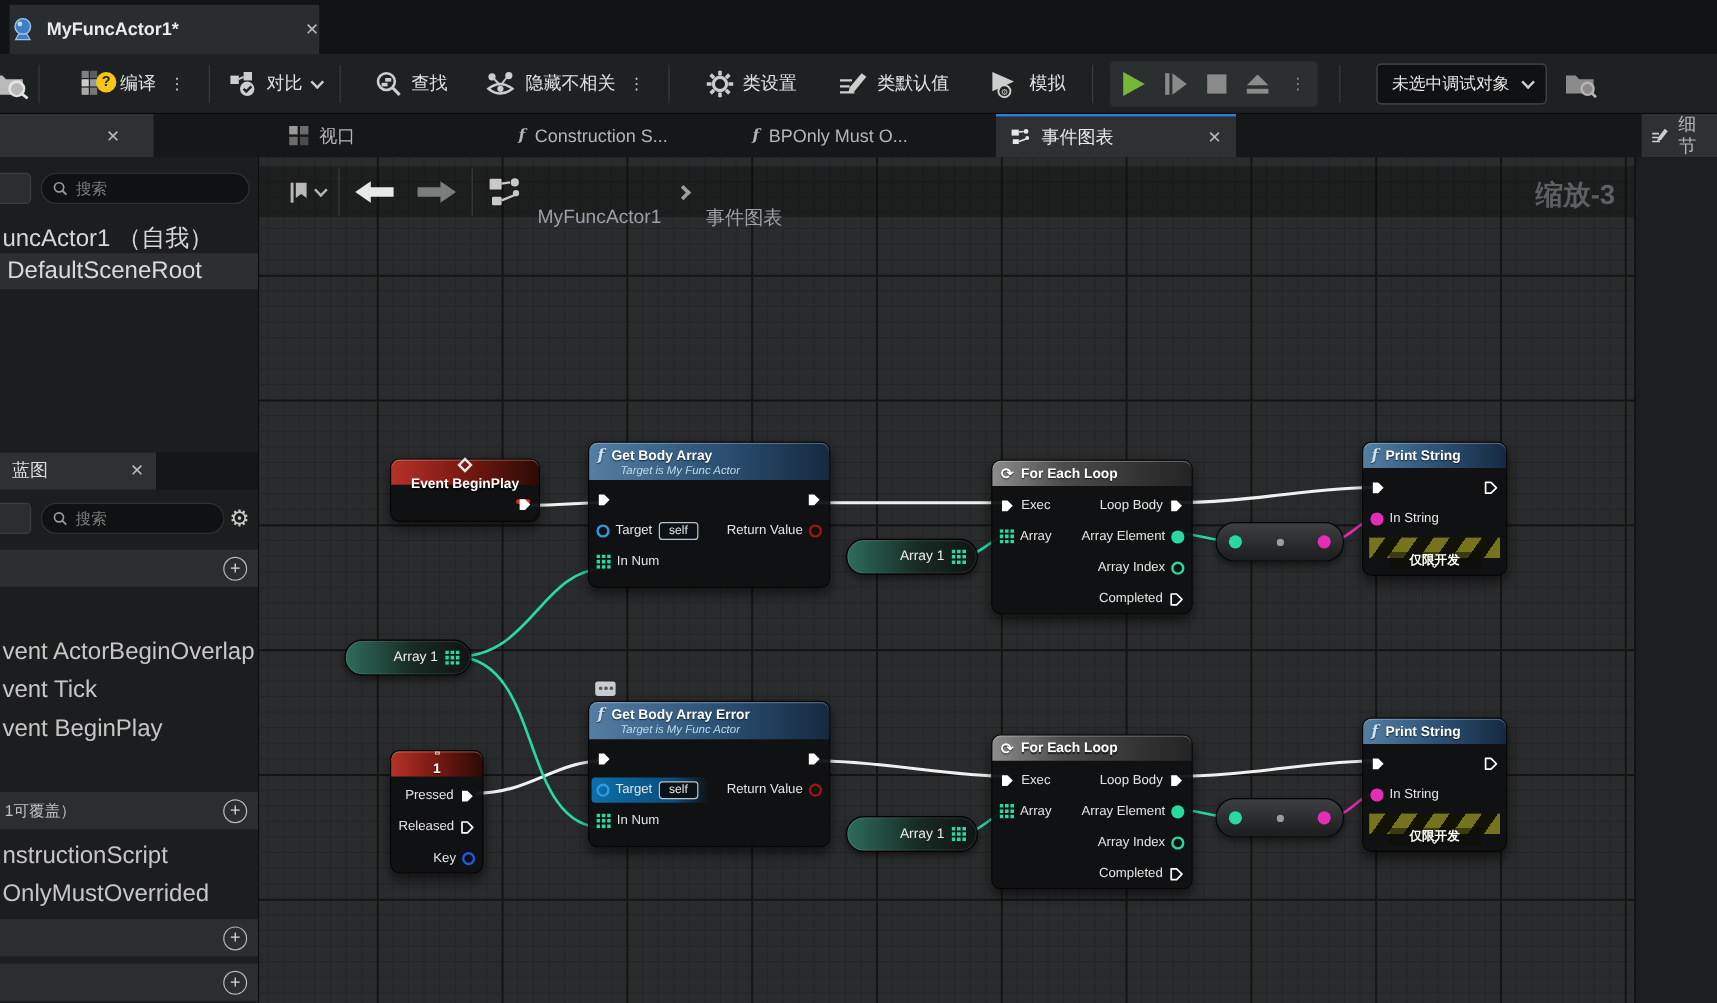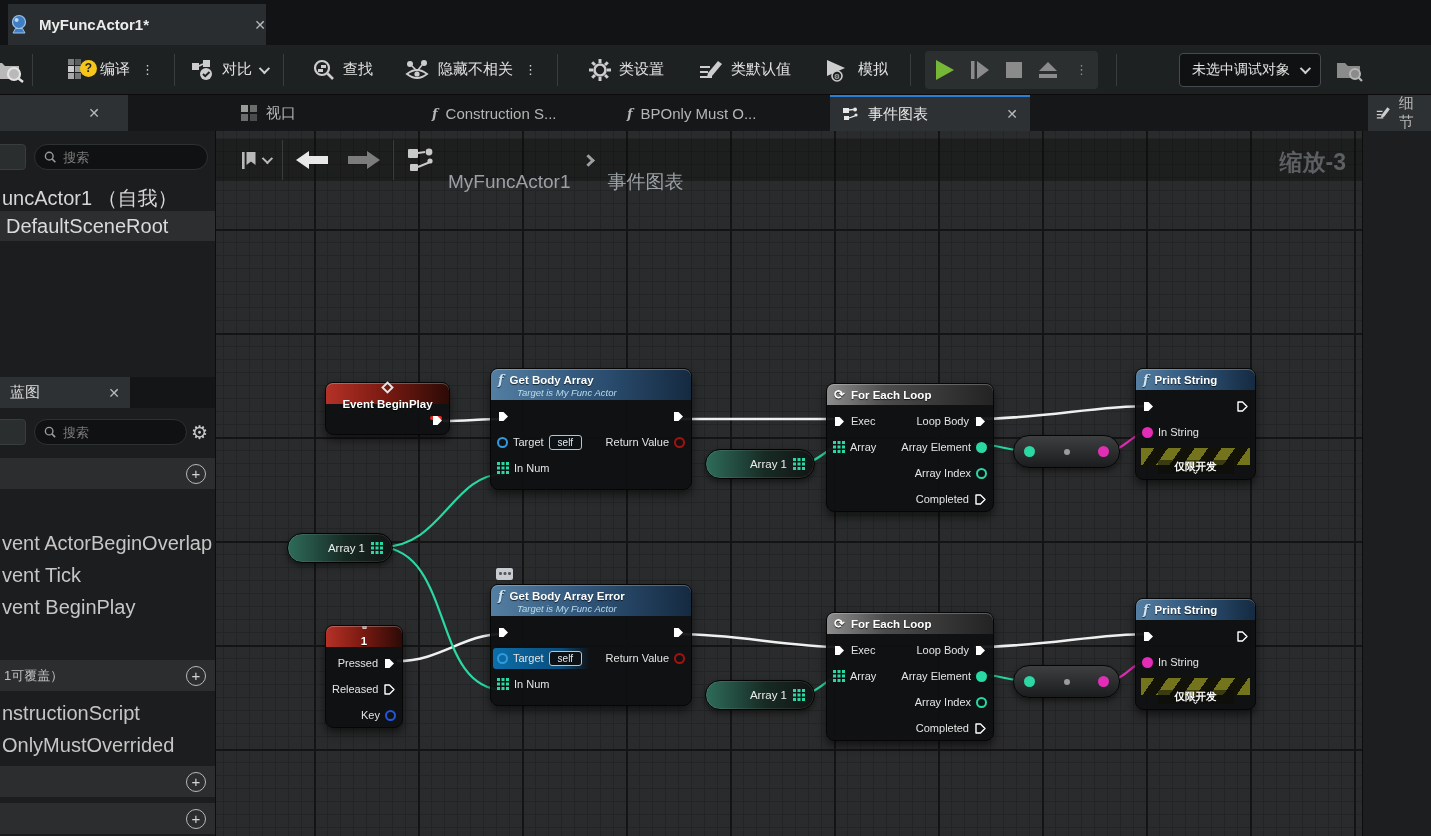--- a/index.html
+++ b/index.html
@@ -47,21 +47,21 @@
     background-color:#2a2b2c;
     background-image:
       linear-gradient(#141414 0 1.6px, transparent 1.6px),
       linear-gradient(90deg,#141414 0 1.6px, transparent 1.6px),
       linear-gradient(#232425 0 1px, transparent 1px),
       linear-gradient(90deg,#232425 0 1px, transparent 1px);
     background-size:104px 104px,104px 104px,13px 13px,13px 13px;
     background-position:-6px -6px; }
   #graph-header { position:absolute; left:0; top:8px; width:1146px; height:42px; background:rgba(12,12,12,.42); display:flex; align-items:center; }
   .gh-sep { width:1px; height:40px; background:rgba(90,90,90,.5); margin:0 12px; }
-  .crumb { font-size:19px; color:#9aa0a4;margin-top:44px; }
+  .crumb { font-size:16px; color:#9aa0a4;margin-top:44px; }
   .crumb-chev { width:9px; height:9px; border-right:3px solid #9aa0a4; border-bottom:3px solid #9aa0a4; transform:rotate(-45deg); margin:0 14px; }
   #zoom-label { position:absolute; right:16px; top:16px; font-size:23px; font-weight:bold; color:#5c6063; }
 
   
   .node { position:absolute; background:rgba(15,16,17,.94); border:1px solid #060606; border-radius:8px; box-shadow:0 5px 10px rgba(0,0,0,.55); font-size:11px; color:#e4e4e4; }
   .nh { border-radius:7px 7px 0 0; display:flex; align-items:center; padding:0 7px; gap:6px; font-weight:bold; font-size:11.5px; color:#fff; text-shadow:0 1px 1px rgba(0,0,0,.7); box-shadow:inset 0 1px 0 rgba(255,255,255,.25); }
   .nh.one { height:21px; }
   .nh2 { border-radius:7px 7px 0 0; padding:3px 7px 2px; box-shadow:inset 0 1px 0 rgba(255,255,255,.25); }
   .nh2 .t { display:flex; align-items:center; gap:6px; font-weight:bold; font-size:11.5px; color:#fff; text-shadow:0 1px 1px rgba(0,0,0,.7); }
   .nh2 .s { font-style:italic; font-size:9.5px; color:#b8dcea; padding-left:19px; }
@@ -216,21 +216,21 @@
     <svg width="22" height="22" viewBox="0 0 22 22">
         <rect x="3" y="3" width="16" height="16" fill="#8b8b8b"></rect>
       </svg>
     <svg width="26" height="24" viewBox="0 0 26 24">
         <path d="M4 13 L13 4 L22 13 Z" fill="#8b8b8b"></path>
         <rect x="4" y="16" width="18" height="4" fill="#8b8b8b"></rect>
       </svg>
     <span class="tb-dots" style="color:#8b8b8b">⋮</span>
   </div>
   <div class="tb-sep" style="margin-left:18px"></div>
-  <div class="dbg-select" style="margin-left:56px">
+  <div class="dbg-select" style="margin-left:24px">
     <span>未选中调试对象</span>
     <span class="chev"></span>
   </div>
   <svg width="30" height="24" viewBox="0 0 30 24" style="margin-left:14px">
     <path d="M2 5 h8 l3 3 h12 v12 H2 Z" fill="#8b8b8b"></path>
     <circle cx="20" cy="16" r="5" fill="none" stroke="#b5b5b5" stroke-width="2"></circle>
     <line x1="23.5" y1="19.5" x2="27" y2="23" stroke="#b5b5b5" stroke-width="2.2"></line>
   </svg>
 </div>
 

